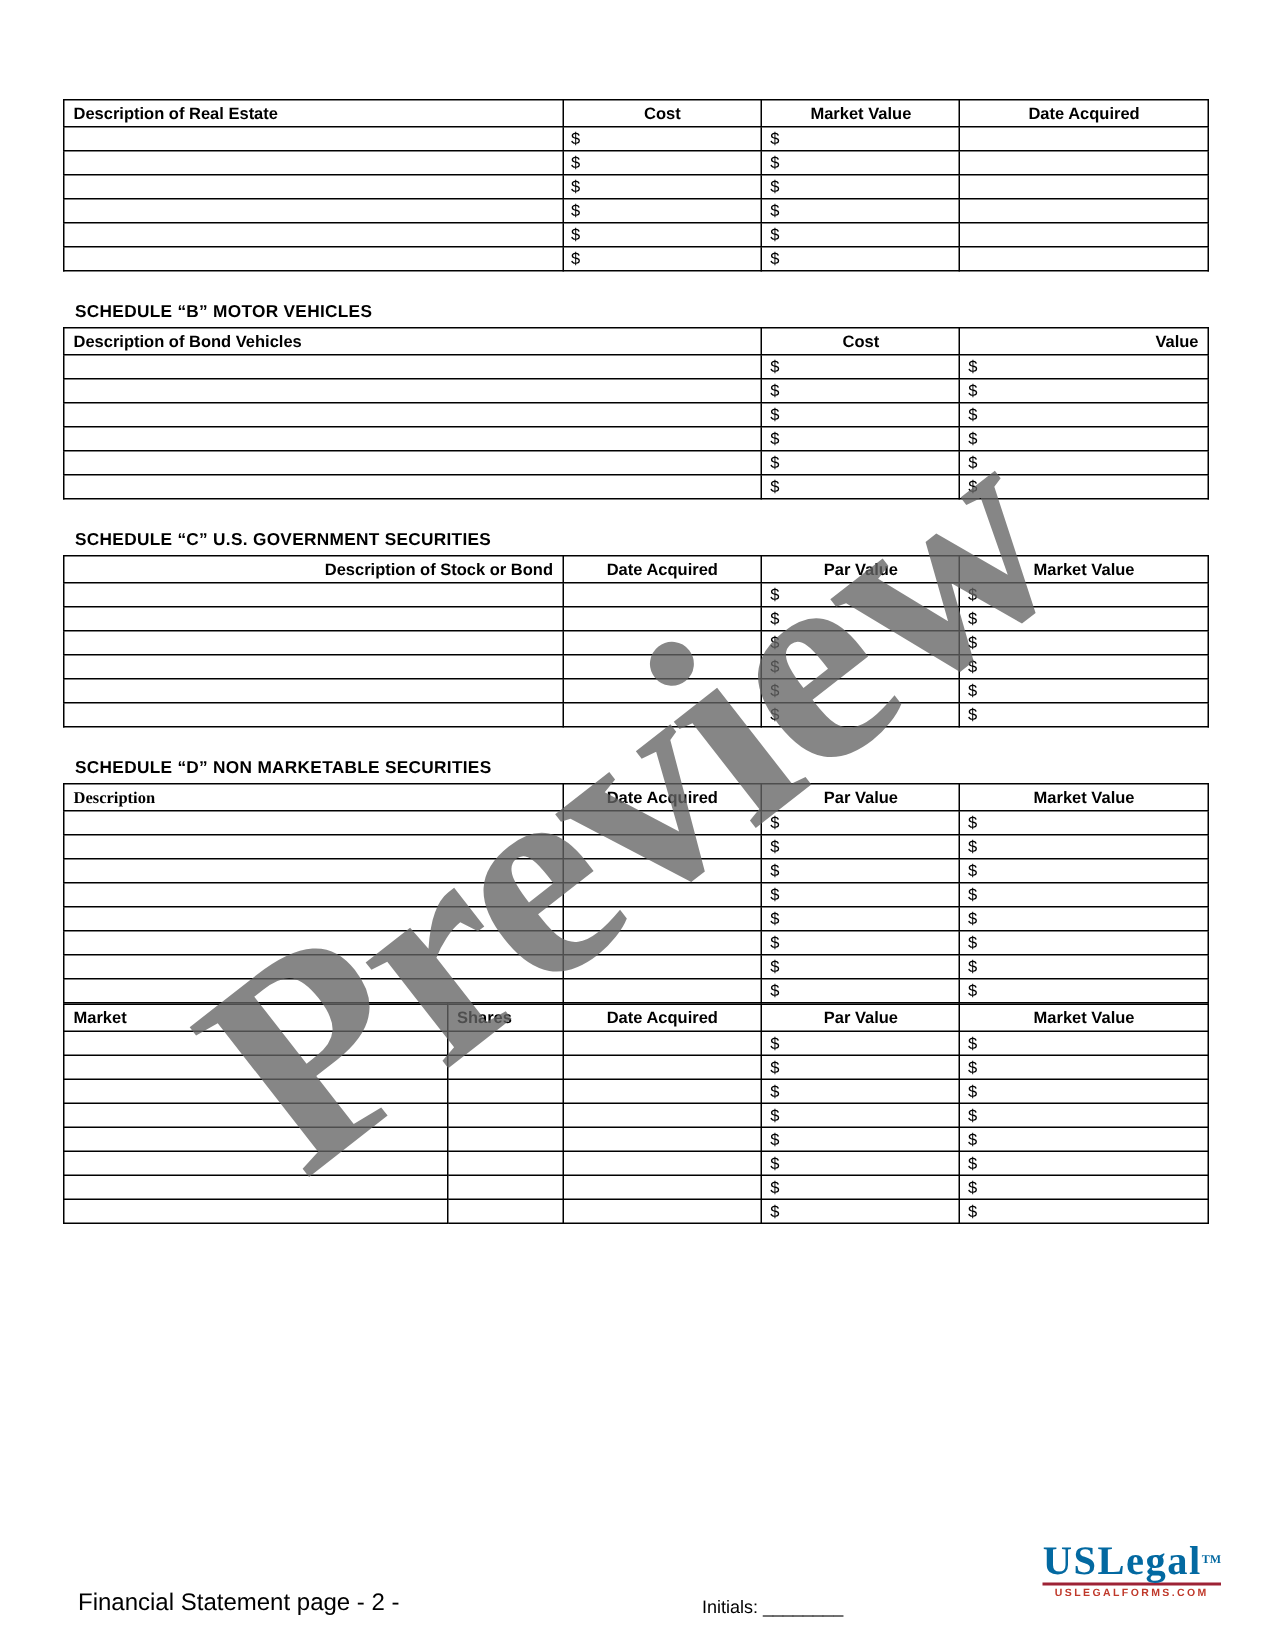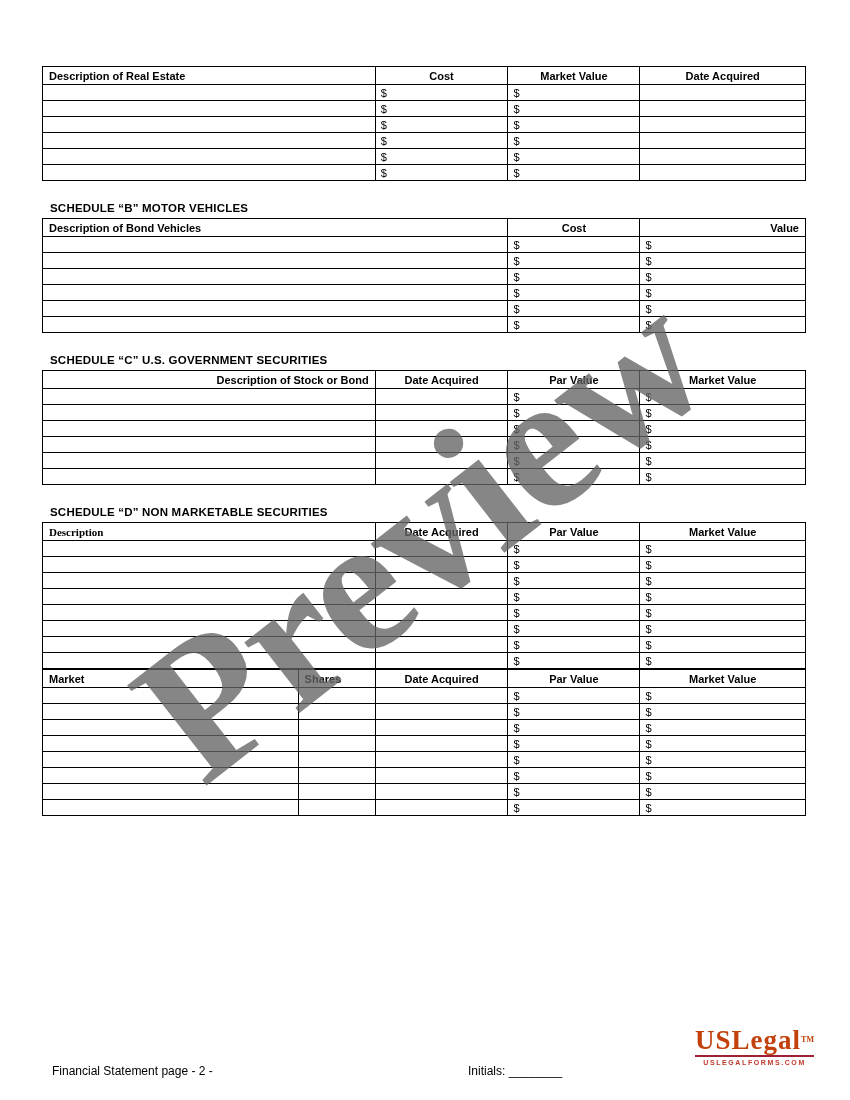--- a/index.html
+++ b/index.html
@@ -56,38 +56,38 @@
     font-size:195px;
     color:rgba(100,100,100,0.78);
     z-index:5;
     pointer-events:none;
     white-space:nowrap;
     letter-spacing:-2px;
   }
   .footer-pagelabel {
     position:absolute;
     left:52px; bottom:22px;
-    font-size:12px;
+    font-size:16px;
   }
   .footer-initials {
     position:absolute;
     left:468px; bottom:22px;
     font-size:12px;
   }
   .footer-initials .blank { letter-spacing:0; }
   .logo {
     position:absolute;
     right:36px; bottom:34px;
     text-align:right;
   }
   .logo-word {
     font-family:"Liberation Serif", serif;
     font-weight:bold;
     font-size:27px;
-    color:#c2410c;
+    color:#0369a1;
     line-height:26px;
     letter-spacing:1px;
   }
   .logo-word sup {
     font-size:8px;
     vertical-align:top;
     letter-spacing:0;
   }
   .logo-rule {
     height:2px;

